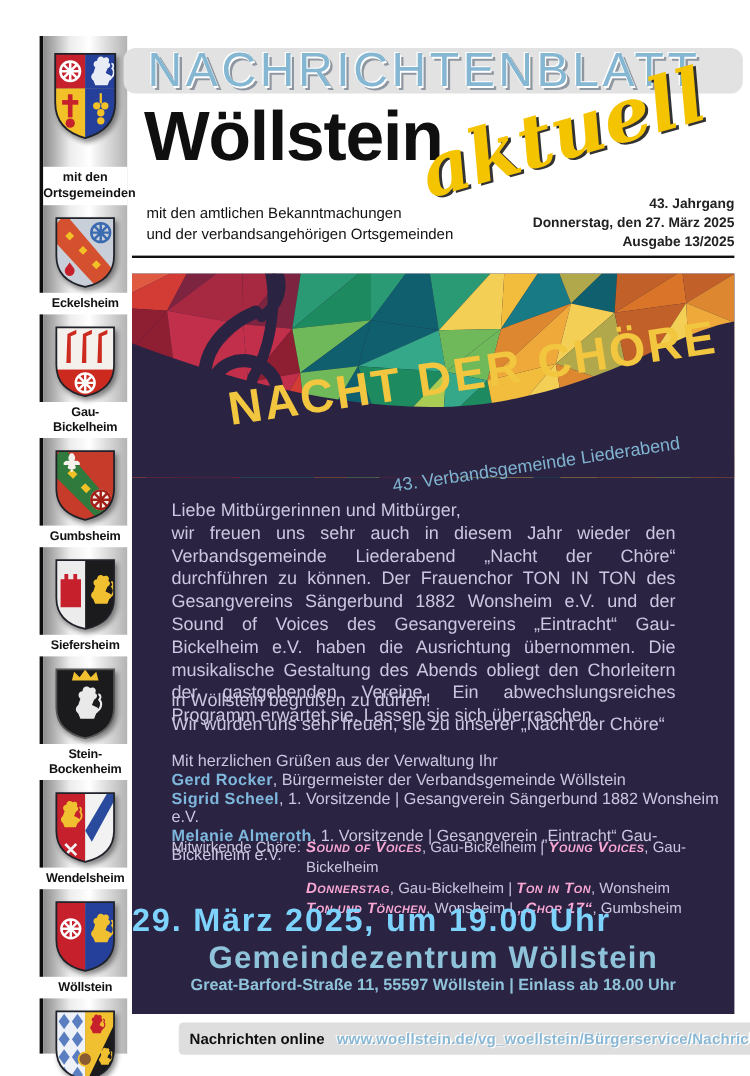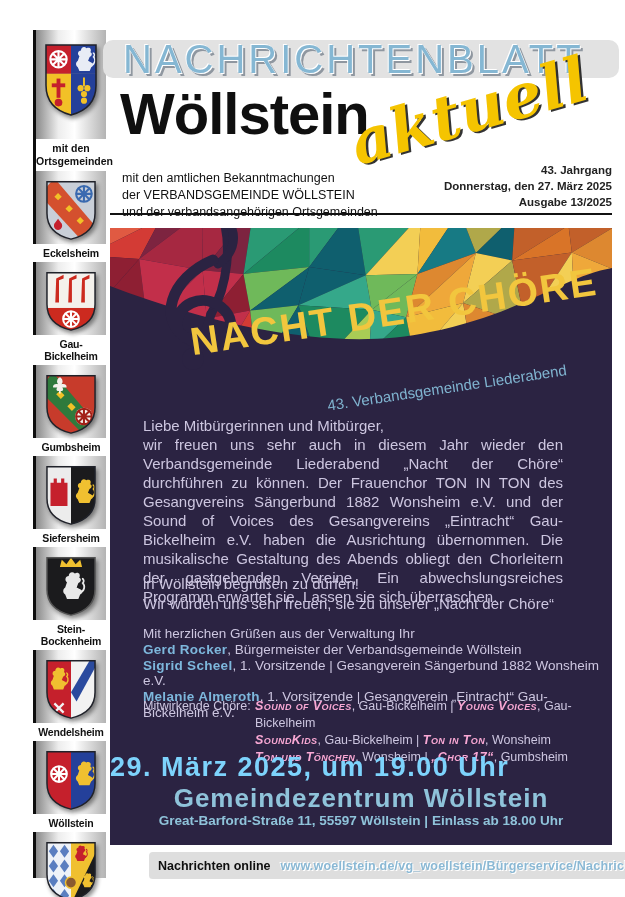--- a/index.html
+++ b/index.html
@@ -267,21 +267,20 @@
 
   </div>
 
   <div class="mast-bar">
     <span class="mast-title">NACHRICHTENBLATT</span>
   </div>
   <div class="place-title">Wöllstein</div>
   <div class="script-word">aktuell</div>
   <div class="claim">
     <div>mit den amtlichen  Bekanntmachungen</div>
-    <div>der VERBANDSGEMEINDE WÖLLSTEIN</div>
     <div>und der verbandsangehörigen Ortsgemeinden</div>
   </div>
   <div class="issue">
     <div>43. Jahrgang</div>
     <div>Donnerstag, den 27. März 2025</div>
     <div>Ausgabe 13/2025</div>
   </div>
   <div class="rule"></div>
 
   <div class="poster">
@@ -396,21 +395,21 @@
       <div>Mit herzlichen Grüßen aus der Verwaltung Ihr</div>
       <div><span class="sig-name">Gerd Rocker</span><span>, Bürgermeister der Verbandsgemeinde Wöllstein</span></div>
       <div><span class="sig-name">Sigrid Scheel</span><span>, 1. Vorsitzende | Gesangverein Sängerbund 1882 Wonsheim e.V.</span></div>
       <div><span class="sig-name">Melanie Almeroth</span><span>, 1. Vorsitzende | Gesangverein „Eintracht“ Gau-Bickelheim e.V.</span></div>
     </div>
 
     <div class="choirs">
       <div class="choirs-label">Mitwirkende Chöre:</div>
       <div>
         <div><span class="choir-name">Sound of Voices</span><span>, Gau-Bickelheim | </span><span class="choir-name">Young Voices</span><span>, Gau-Bickelheim</span></div>
-        <div><span class="choir-name">SoundKids</span><span>, Gau-Bickelheim | </span><span class="choir-name">Ton in Ton</span><span>, Wonsheim</span></div>
+        <div><span class="choir-name">Donnerstag</span><span>, Gau-Bickelheim | </span><span class="choir-name">Ton in Ton</span><span>, Wonsheim</span></div>
         <div><span class="choir-name">Ton und Tönchen</span><span>, Wonsheim | </span><span class="choir-name">„Chor 17“</span><span>, Gumbsheim</span></div>
       </div>
     </div>
 
     <div class="event-date">29. März 2025, um 19.00 Uhr</div>
     <div class="event-venue">Gemeindezentrum Wöllstein</div>
     <div class="event-address">Great-Barford-Straße 11, 55597 Wöllstein | Einlass ab 18.00 Uhr</div>
   </div>
 
   <div class="footer-bar">

